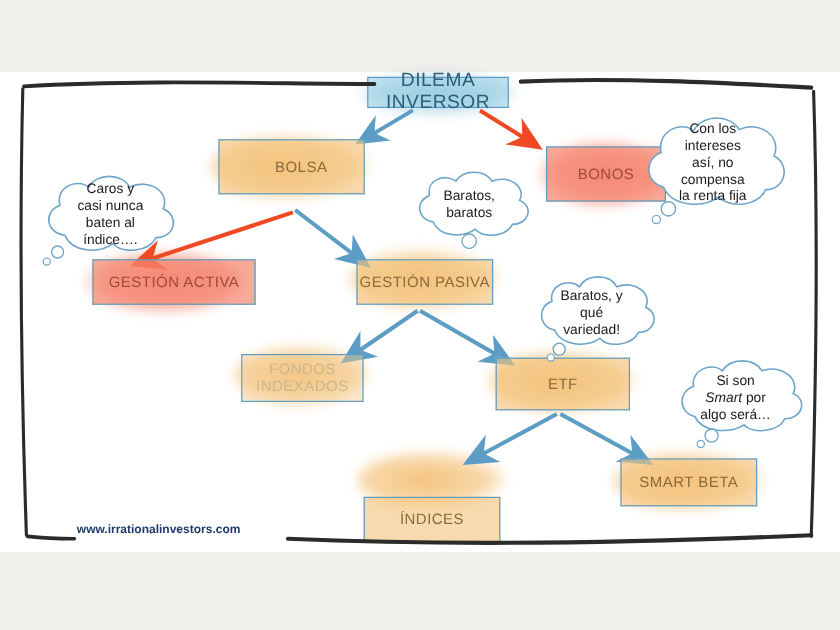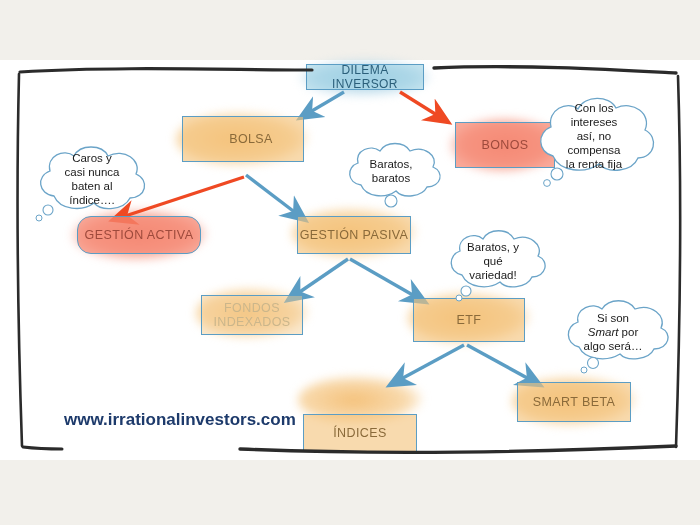--- a/index.html
+++ b/index.html
@@ -31,21 +31,21 @@
     color:#8a6a3a;
     font-size:12.5px;
     letter-spacing:.4px;
     box-sizing:border-box;
   }
   .node.blueframe{
     border:1.6px solid #5b9dc4;
   }
   .node.redtxt{color:#9e4a3c;text-align:right;}
   .node.bluetitle{
-    color:#2b5f7a;font-size:12px;
+    color:#2b5f7a;font-size:16px;
   }
   .node.faded{color:#cbb68b;}
 
   
   .blob{
     position:absolute;z-index:2;border-radius:48% 52% 55% 45% / 50% 46% 54% 50%;
     filter:blur(5px);
   }
   .blob.orange{background:radial-gradient(ellipse at 45% 50%, rgba(244,190,115,.95) 0%, rgba(246,205,145,.75) 55%, rgba(250,224,180,0) 78%);}
   .blob.red{background:radial-gradient(ellipse at 50% 50%, rgba(243,130,110,.95) 0%, rgba(246,155,135,.8) 55%, rgba(250,195,180,0) 80%);}
@@ -56,22 +56,22 @@
     position:absolute;z-index:6;
     display:flex;align-items:center;justify-content:center;
     text-align:center;color:#1a1a1a;line-height:1.22;
     font-size:11.5px;
   }
   .cloud .txt{position:relative;z-index:2;padding:0 6px;}
   .cloud svg{position:absolute;left:0;top:0;overflow:visible;}
 
   
   .footer-url{
-    position:absolute;z-index:7;left:64px;top:410px;
-    color:#1d3a6b;font-weight:bold;font-size:17px;
+    position:absolute;z-index:7;left:64px;top:436px;
+    color:#1d3a6b;font-weight:bold;font-size:10px;
     font-family:"Liberation Sans", sans-serif;
   }
 </style>
 </head>
 <body>
 
 <div id="stage">
 
   <div class="band-top"></div>
   <div class="slide-white"></div>
@@ -134,21 +134,21 @@
   </div>
 
   <div class="node blueframe" style="left:182px;top:116px;width:122px;height:46px;background:rgba(244,196,124,.62);padding-left:16px;">
     <span>BOLSA</span>
   </div>
 
   <div class="node blueframe redtxt" style="left:455px;top:122px;width:100px;height:46px;background:rgba(245,137,117,.72);">
     <span>BONOS</span>
   </div>
 
-  <div class="node blueframe redtxt" style="left:77px;top:216px;width:124px;height:38px;background:rgba(245,137,117,.72);border-radius:14px;">
+  <div class="node blueframe redtxt" style="left:77px;top:216px;width:136px;height:38px;background:rgba(245,137,117,.72);">
     <span>GESTIÓN ACTIVA</span>
   </div>
 
   <div class="node blueframe" style="left:297px;top:216px;width:114px;height:38px;background:rgba(244,196,124,.62);text-align:right;">
     <span>GESTIÓN PASIVA</span>
   </div>
 
   <div class="node blueframe faded" style="left:201px;top:295px;width:102px;height:40px;background:rgba(244,205,145,.45);line-height:1.15;">
     <span>FONDOS INDEXADOS</span>
   </div>

